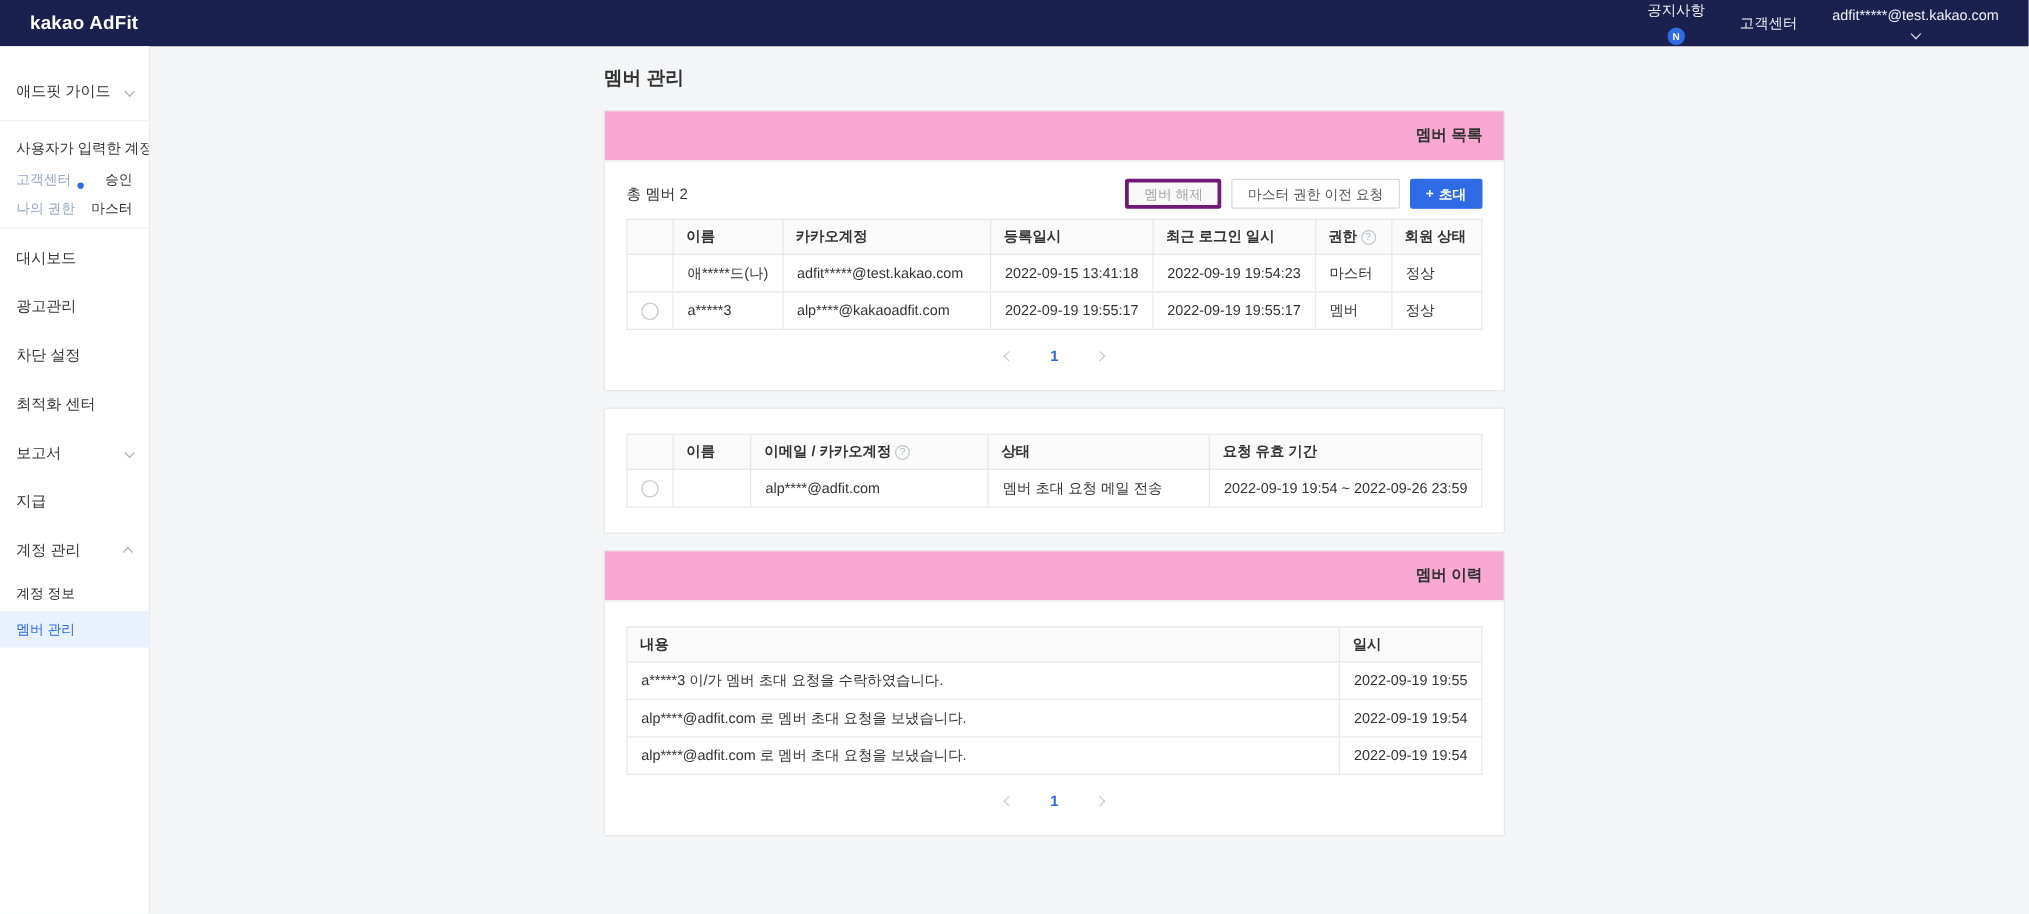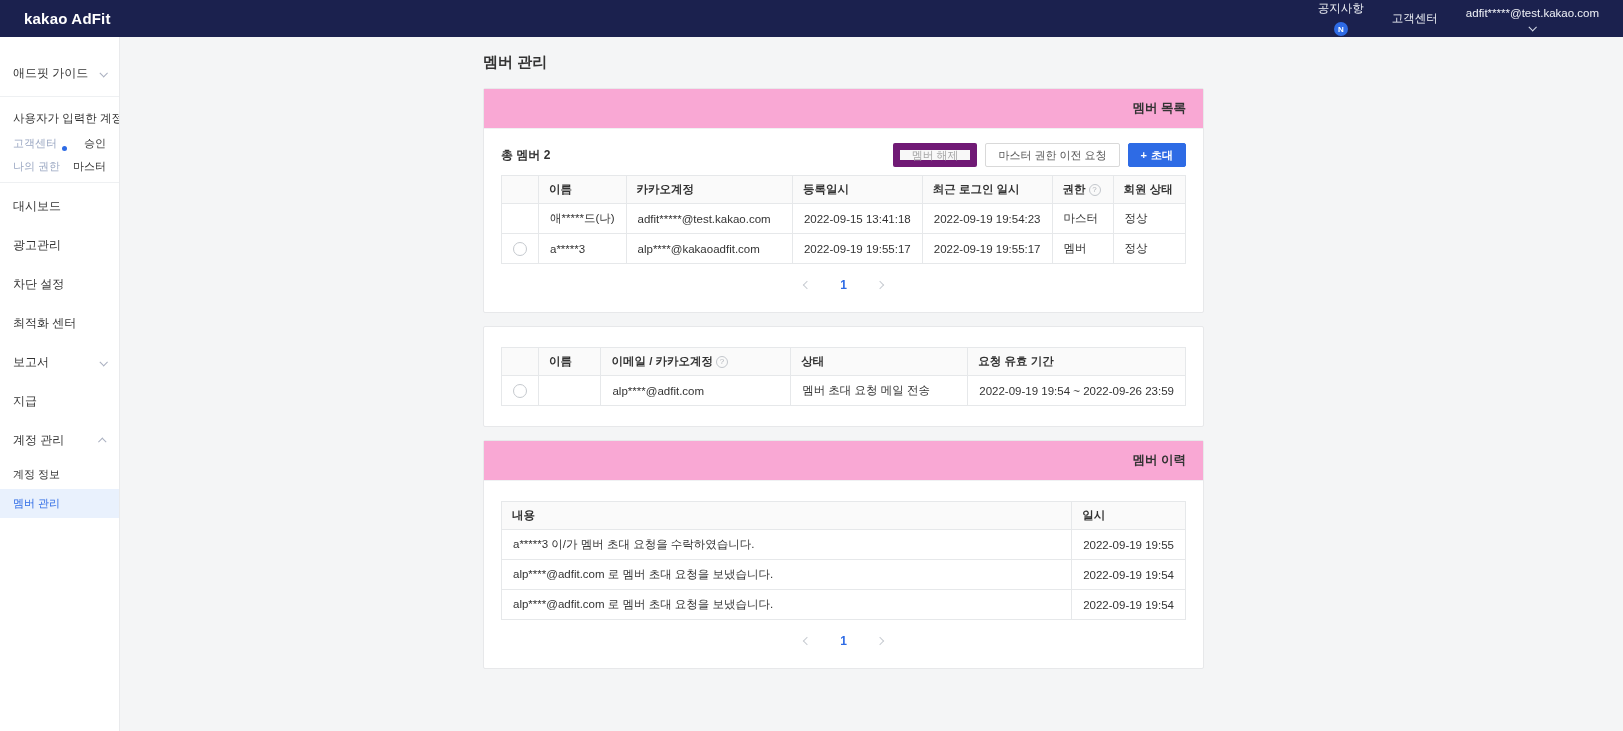--- a/index.html
+++ b/index.html
@@ -51,28 +51,28 @@
   .card {
     background:#fff; border:1px solid #e7e8ea; border-radius:2px; margin-bottom:13px;
   }
   .card-header {
     height:40px; display:flex; align-items:center; justify-content:flex-end;
     padding:0 17px; background:#f9a8d4; border-bottom:1px solid #f0f1f3;
     font-size:12.5px; font-weight:bold;
   }
   .card-body { padding:14px 17px 12px; }
   .toolbar { display:flex; align-items:center; margin-bottom:8px; }
-  .total { font-weight:bold; font-size:12px; }
+  .total { font-weight:normal; font-size:12px; }
   .btn-group { margin-left:auto; display:flex; gap:8px; }
   .btn {
     height:24px; padding:0 12px; font-size:11px; border-radius:2px;
     display:inline-flex; align-items:center; gap:4px; cursor:pointer;
     font-family:inherit;
   }
-  .btn.ghost-disabled { background:#f8f8f8; border:7px solid #701a75; color:#a6a6a6;font-family:Liberation Serif, serif; }
+  .btn.ghost-disabled { background:#f8f8f8; border:3px solid #701a75; color:#a6a6a6; }
   .btn.ghost { background:#fff; border:1px solid #d9d9d9; color:#555; }
   .btn.primary { background:#2e6be5; border:1px solid #2e6be5; color:#fff; font-weight:bold; }
   .btn .plus { font-weight:bold; }
   
   table.tbl { width:100%; border-collapse:collapse; font-size:11.5px; }
   .tbl th {
     background:#fafafa; border:1px solid #e6e8ea; font-weight:bold; text-align:left;
     height:28px; padding:0 10px; color:#333; white-space:nowrap;
   }
   .tbl td {

